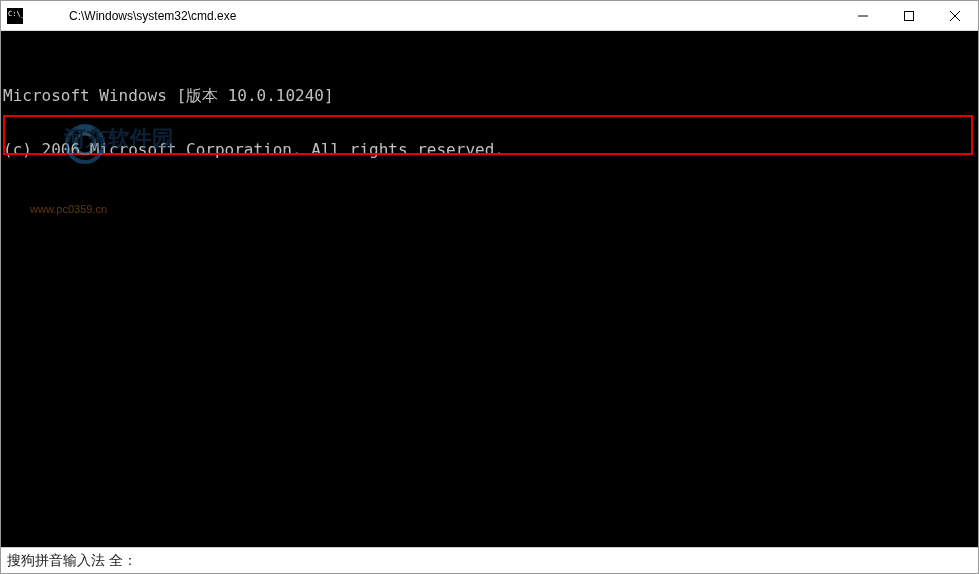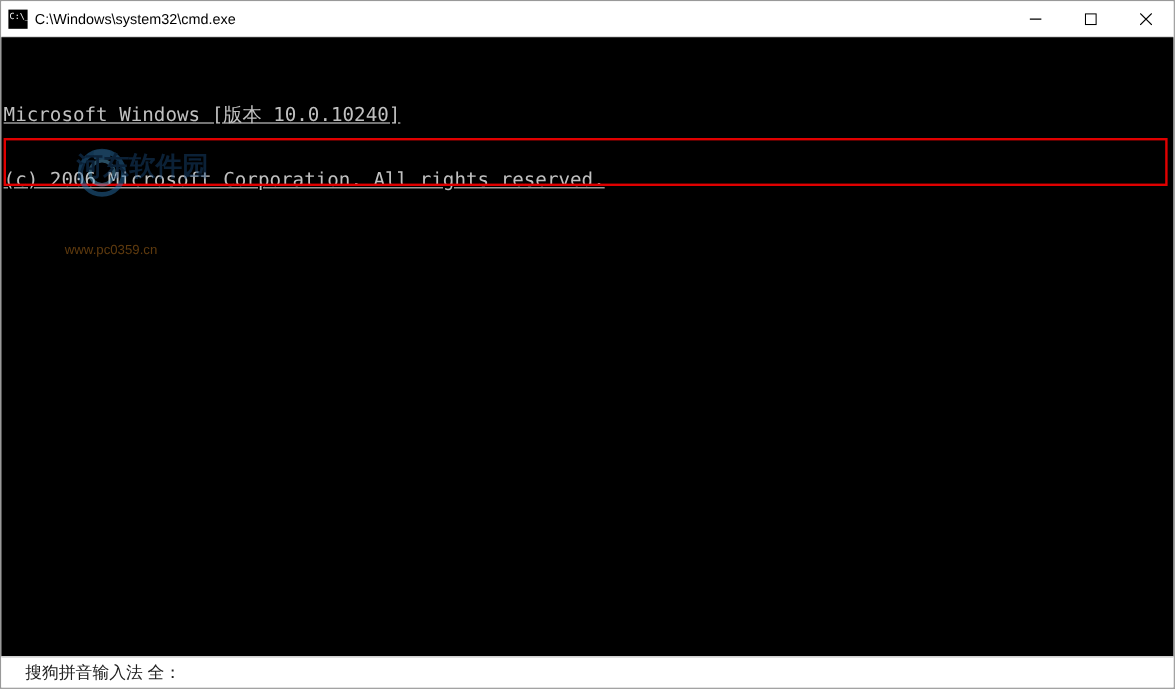--- a/index.html
+++ b/index.html
@@ -15,20 +15,21 @@
       border: 1px solid #999;
       position: relative;
       overflow: hidden;
     }
     .titlebar {
       height: 30px;
       background: #fff;
       display: flex;
       align-items: center;
       border-bottom: 1px solid #ddd;
+      gap: 40px;
     }
     .titlebar-icon {
       width: 16px;
       height: 16px;
       margin-left: 6px;
       margin-right: 6px;
       background: #000;
       display: inline-block;
       position: relative;
     }
@@ -91,27 +92,26 @@
     .watermark-text-main {
       font-size: 22px;
       font-weight: bold;
       color: #1a4a7a;
       vertical-align: middle;
       font-family: "Microsoft YaHei", sans-serif;
     }
     .watermark-text-sub {
       font-size: 11px;
       color: #d08020;
-      margin-left: 48px;
+      margin-left: 24px;
       margin-top: -2px;
       font-family: Arial, sans-serif;
     }
     .terminal-line {
       display: block;
-      text-decoration: underline;
     }
     .highlight-box {
       position: absolute;
       border: 2px solid #e00000;
       left: 2px;
       top: 84px;
       width: 970px;
       height: 40px;
       pointer-events: none;
     }
@@ -125,21 +125,21 @@
     }
     .ime-bar {
       position: absolute;
       bottom: 0;
       left: 0;
       right: 0;
       height: 26px;
       background: #fff;
       border-top: 1px solid #ccc;
       font-size: 14px;
-      padding: 4px 20px;
+      padding: 4px 6px;
       font-family: "Microsoft YaHei", "SimSun", sans-serif;
       color: #222;
     }
   </style>
 </head>
 <body>
 
 <div class="titlebar">
   <span class="titlebar-icon"></span>
   <span class="titlebar-title">C:\Windows\system32\cmd.exe</span>

